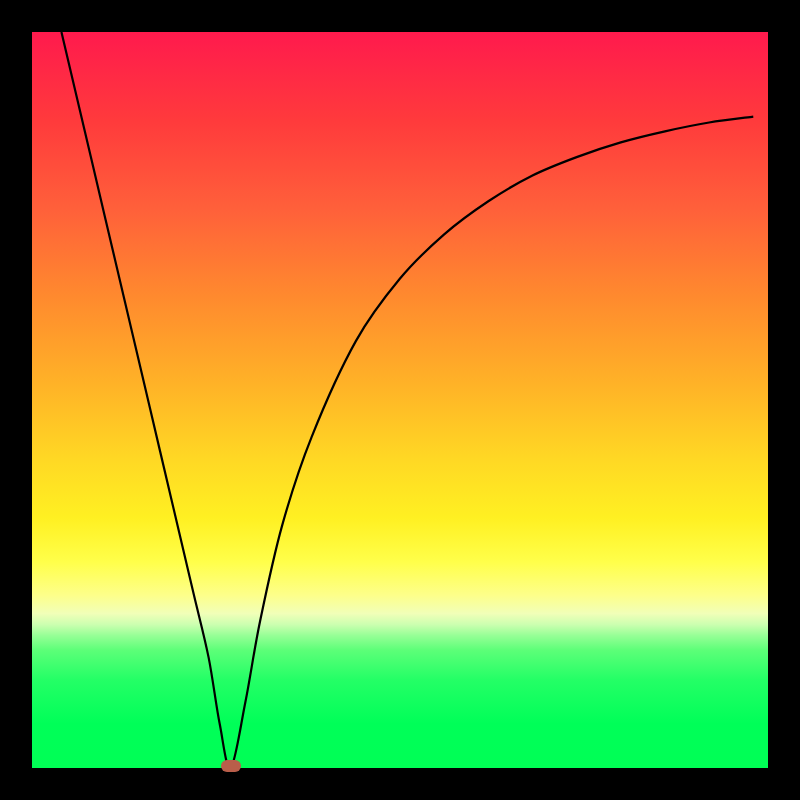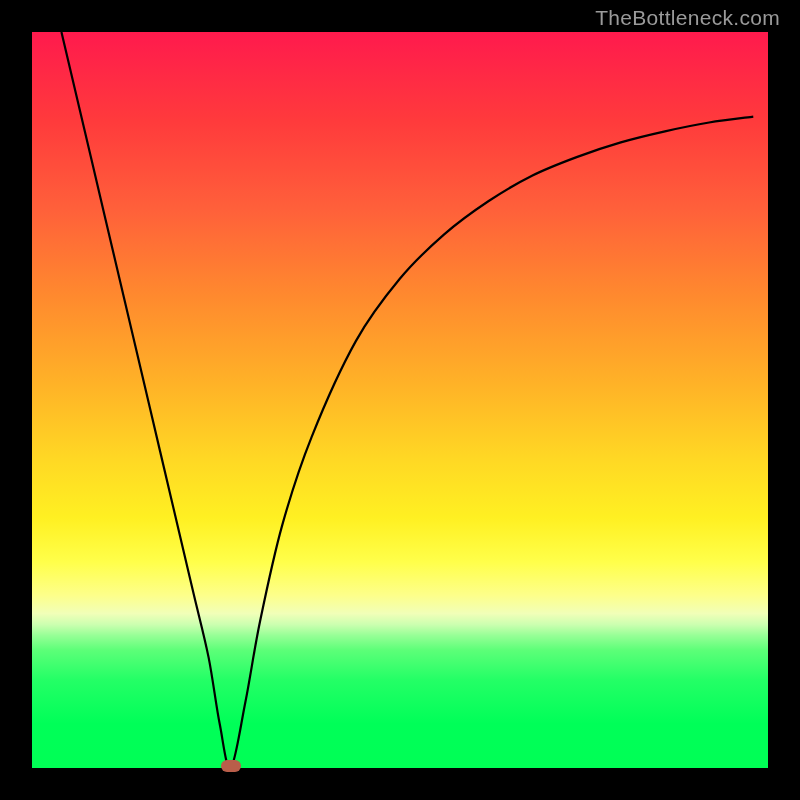--- a/index.html
+++ b/index.html
@@ -77,14 +77,13 @@
 </head>
 <body>
 
 <div class="frame">
   <div class="plot-area">
     <svg class="curve" viewBox="0 0 736 736" preserveAspectRatio="none">
       <path d="M 29.44 0.00 C 34.35 20.85, 49.07 83.41, 58.88 125.12 C 68.69 166.83, 78.51 208.53, 88.32 250.24 C 98.13 291.95, 107.95 333.65, 117.76 375.36 C 127.57 417.07, 139.84 469.20, 147.20 500.48 C 154.56 531.76, 157.01 542.19, 161.92 563.04 C 166.83 583.89, 172.35 604.13, 176.64 625.60 C 180.93 647.07, 184.00 673.44, 187.68 691.84 C 191.36 710.24, 194.43 739.68, 198.72 736.00 C 203.01 732.32, 208.53 694.29, 213.44 669.76 C 218.35 645.23, 222.03 618.24, 228.16 588.80 C 234.29 559.36, 241.65 523.79, 250.24 493.12 C 258.83 462.45, 267.41 435.47, 279.68 404.80 C 291.95 374.13, 309.12 335.49, 323.84 309.12 C 338.56 282.75, 353.28 264.35, 368.00 246.56 C 382.72 228.77, 397.44 215.28, 412.16 202.40 C 426.88 189.52, 441.60 179.09, 456.32 169.28 C 471.04 159.47, 485.76 150.88, 500.48 143.52 C 515.20 136.16, 529.92 130.64, 544.64 125.12 C 559.36 119.60, 574.08 114.69, 588.80 110.40 C 603.52 106.11, 618.24 102.67, 632.96 99.36 C 647.68 96.05, 662.40 92.98, 677.12 90.53 C 691.84 88.07, 713.92 85.62, 721.28 84.64"></path>
     </svg>
     <div class="minimum-marker" style="left: 198.72px; top: 734px; background: rgb(185, 94, 74);"></div>
   </div>
-  <div class="watermark">TheBottleneck.com</div>
 </div>
 
 </body></html>

